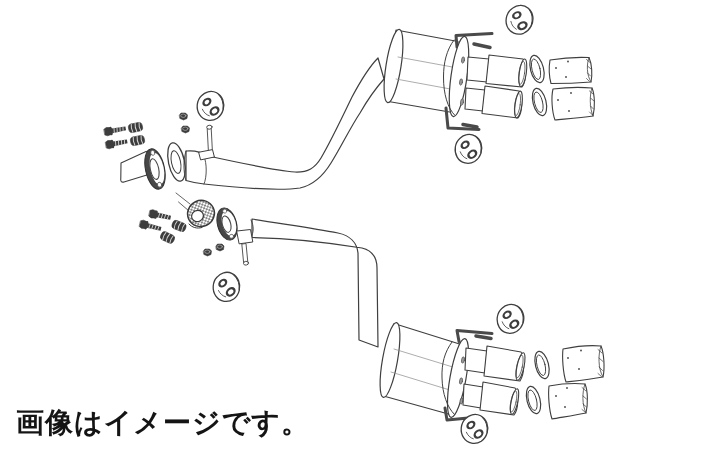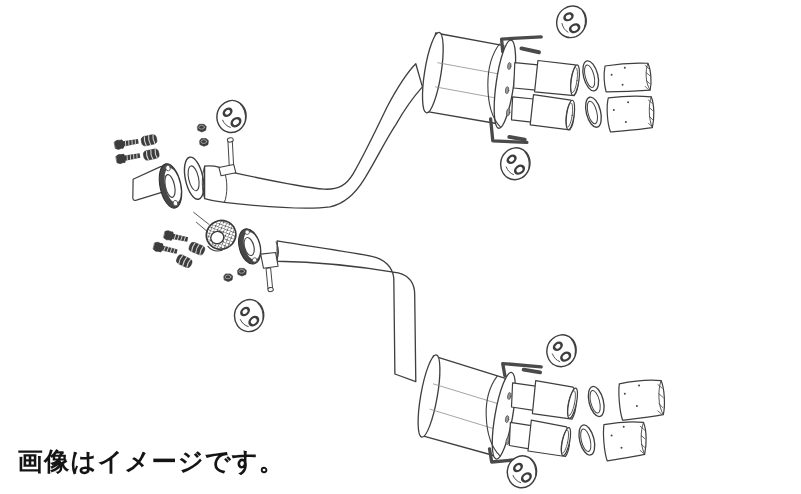--- a/index.html
+++ b/index.html
@@ -3,21 +3,21 @@
 <meta charset="utf-8">
 <style>
   html,body{margin:0;padding:0;background:#ffffff;}
   .stage{
     position:relative;width:728px;height:449px;background:#ffffff;overflow:hidden;
     font-family:"DejaVu Sans","Liberation Sans",sans-serif;
   }
   .stage svg{position:absolute;left:0;top:0;}
   .caption{
     position:absolute;left:16px;top:404px;width:400px;
-    font-size:23px;font-weight:bold;color:#141414;letter-spacing:1px;
+    font-size:28px;font-weight:bold;color:#141414;letter-spacing:1px;
     font-family:Liberation Mono, monospace;
   }
 </style>
 </head>
 <body>
 
 <div class="stage">
 
 <svg width="728" height="449" viewBox="0 0 728 449">
   <defs>

